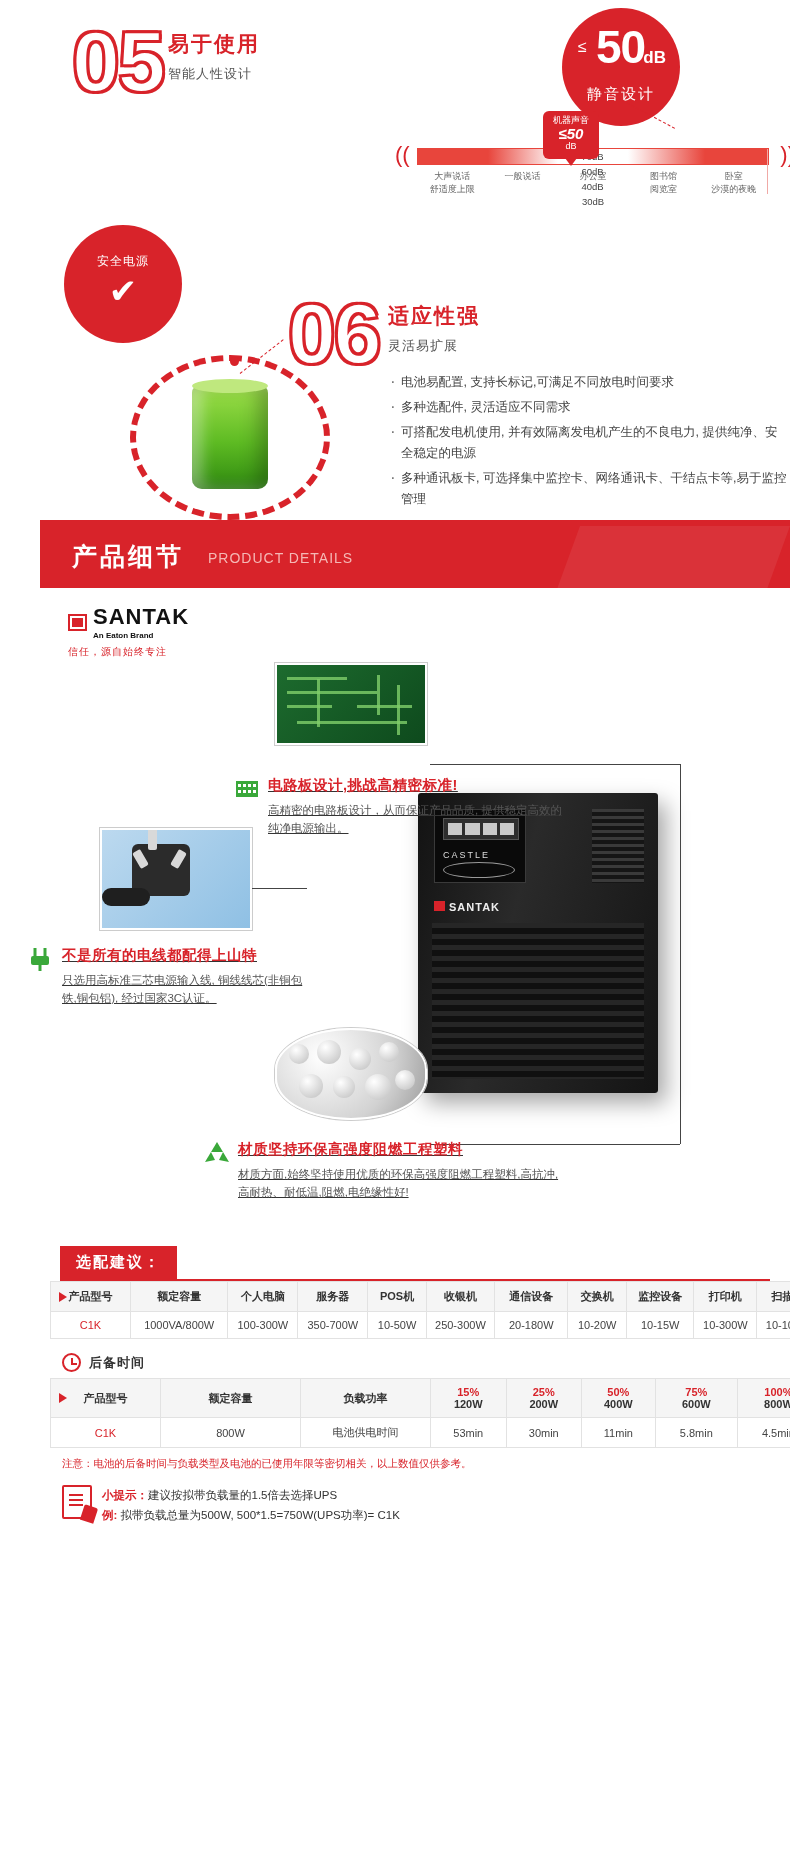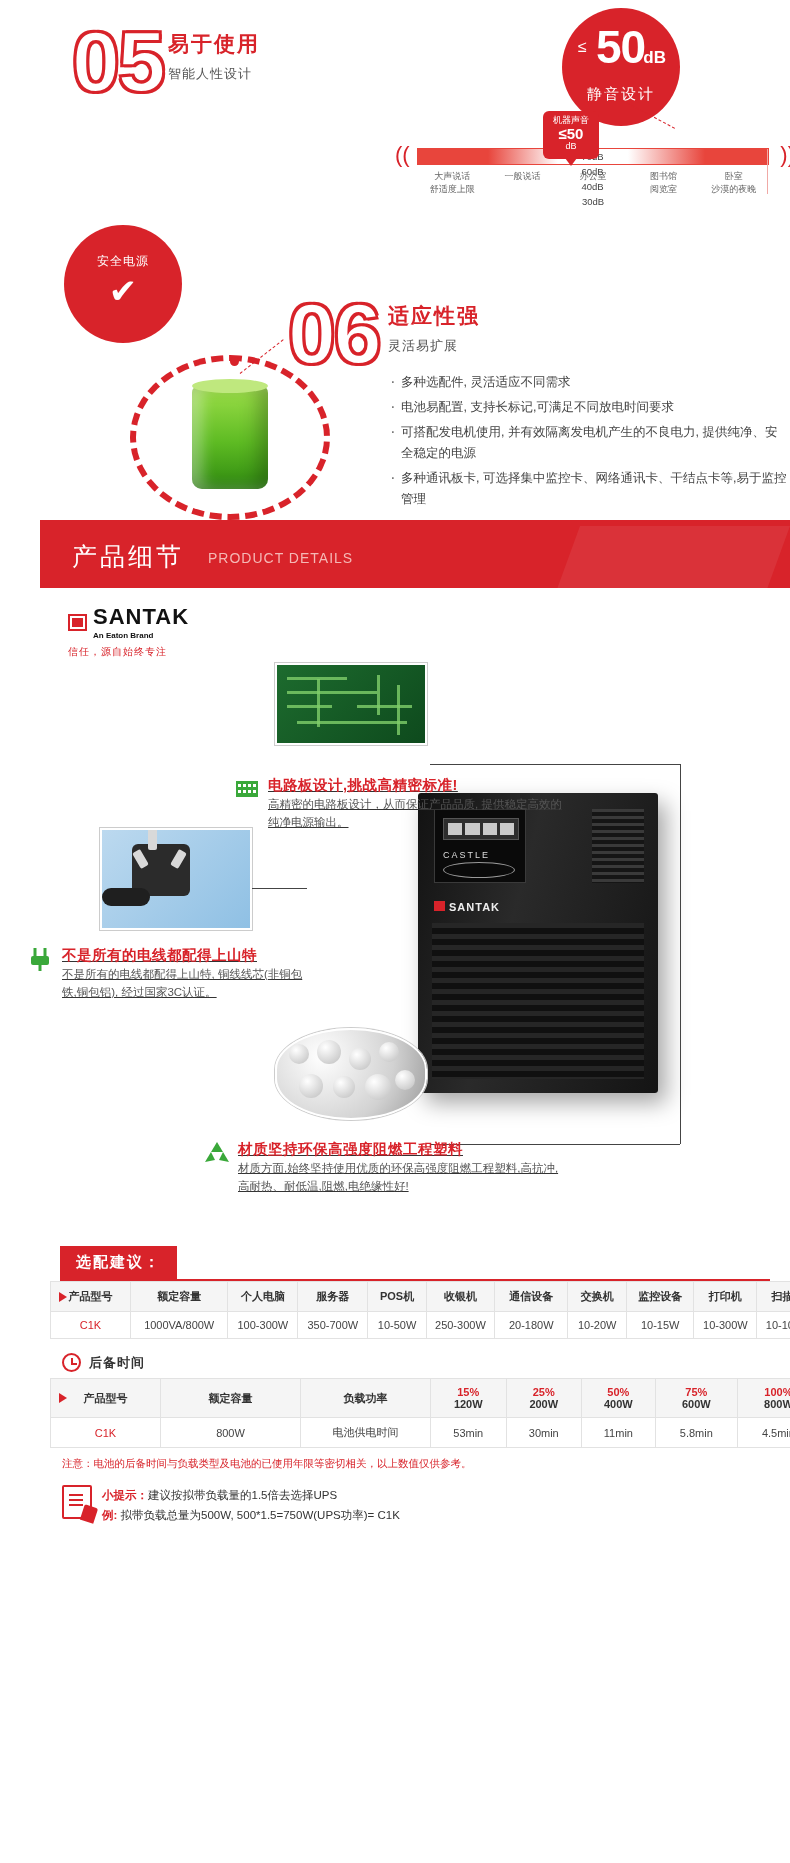--- a/index.html
+++ b/index.html
@@ -58,21 +58,21 @@
   .paren { position: absolute; top: 2px; font-size: 22px; color: #d8232a; }
   .paren.l { left: 0; }
   .paren.r { right: 0; }
   .scale-legend { position: absolute; left: 22px; top: 30px; width: 352px; display: flex; }
   .legend-cell { flex: 1; text-align: center; font-size: 9px; color: #666; line-height: 13px; }
   .bubble {
     position: absolute; left: 148px; top: -29px; width: 56px; height: 48px;
     background: #d8232a; border-radius: 6px; color: #fff; text-align: center;
   }
   .bubble-t { font-size: 9px; padding-top: 3px; }
-  .bubble-v { font-size: 15px; font-weight: bold; line-height: 14px; }
+  .bubble-v { font-size: 15px; font-weight: bold; line-height: 14px; font-style: italic; }
   .bubble-u { font-size: 9px; }
   .bubble:after {
     content: ""; position: absolute; left: 22px; bottom: -7px;
     border-left: 6px solid transparent; border-right: 6px solid transparent;
     border-top: 8px solid #d8232a;
   }
   .dash-line { position: absolute; left: 560px; top: 88px; width: 85px; height: 32px; border-top: 1px dashed #d8232a; transform: rotate(28deg); transform-origin: left top; }
 
   
   .sec06 { position: relative; height: 300px; }
@@ -100,21 +100,21 @@
   .battery:before {
     content: ""; position: absolute; left: 0; top: -6px; width: 76px; height: 14px;
     background: #bfe87e; border-radius: 50%;
   }
   .batt-dot { position: absolute; left: 100px; top: 2px; width: 9px; height: 9px; border-radius: 50%; background: #d8232a; }
   .dash-line2 { position: absolute; left: 110px; top: 18px; width: 55px; border-top: 1px dashed #d8232a; transform: rotate(-38deg); transform-origin: left center; }
 
   
   .divider { height: 6px; background: #d8232a; }
   .details-bar { height: 62px; background: #d8232a; position: relative; }
-  .details-bar .cn { position: absolute; left: 32px; top: 14px; color: #fff; font-size: 25px; font-weight: normal; letter-spacing: 3px; }
+  .details-bar .cn { position: absolute; left: 32px; top: 14px; color: #fff; font-size: 25px; font-weight: bold; letter-spacing: 3px; }
   .details-bar .en { position: absolute; left: 168px; top: 24px; color: #f5b8b5; font-size: 14px; letter-spacing: 1px; }
   .details-bar:after {
     content:""; position:absolute; right:0; top:0; width:210px; height:62px;
     background: rgba(255,255,255,.07); transform: skewX(-20deg); transform-origin: top right;
   }
 
   
   .details { position: relative; height: 640px; background:#fff; }
   .brand { position: absolute; left: 28px; top: 16px; }
   .brand-row { display: flex; align-items: center; }
@@ -161,21 +161,21 @@
   .ups-lcd i { flex:1; background:#c9c9c9; display:block; }
   .ups-logo { position:absolute; left:8px; top:40px; font-size:9px; color:#ddd; letter-spacing:2px; }
   .ups-oval { position:absolute; left:8px; top:52px; width:72px; height:16px; border:1px solid #9a9a9a; border-radius:50%; }
   .ups-vent { position:absolute; right:14px; top:16px; width:52px; height:74px; background:repeating-linear-gradient(to bottom,#3a3a3a 0 3px,#151515 3px 7px); }
   .ups-brand { position:absolute; left:16px; top:108px; font-size:11px; color:#eee; font-weight:bold; letter-spacing:1px; }
   .ups-brand:before { content:""; display:inline-block; width:9px;height:8px;border:1px solid #d8232a;background:#d8232a;margin-right:4px; }
   .ups-grill { position:absolute; left:14px; top:130px; right:14px; bottom:14px; background:repeating-linear-gradient(to bottom, #262626 0 5px, #101010 5px 11px); }
 
   .callout { position: absolute; text-decoration: underline; }
   .callout-title { font-size: 14.5px; font-weight: bold; color: #d8232a; letter-spacing: .5px; }
-  .callout-body { font-size: 11.5px; color: #555; line-height: 18px; margin-top: 0; }
+  .callout-body { font-size: 11.5px; color: #555; line-height: 18px; margin-top: 6px; }
   .c1 { left: 228px; top: 188px; width: 300px; }
   .c2 { left: 22px; top: 358px; width: 250px; }
   .c3 { left: 198px; top: 552px; width: 330px; }
   .co-ic { position:absolute; left:-36px; top:0; width:30px; height:26px; }
 
   .leader { position:absolute; border-color:#333; }
 
   
   .rec { padding: 0 10px 30px; }
   .rec-title-bar { margin: 18px 0 0 10px; background:#d8232a; color:#fff; display:inline-block; padding:7px 16px; font-size:15px; font-weight:bold; letter-spacing:2px; }
@@ -257,22 +257,22 @@
     <div class="safe-circle">
       <div class="safe-label">安全电源</div>
       <div class="safe-check">✔</div>
     </div>
     <div class="bignum num06">06</div>
     <div class="head06">
       <div class="head-main">适应性强</div>
       <div class="head-sub">灵活易扩展</div>
     </div>
     <div class="bullets06">
+      <div class="bullet">电池易配置, 支持长标记,可满足不同放电时间要求</div>
       <div class="bullet">多种选配件, 灵活适应不同需求</div>
-      <div class="bullet">电池易配置, 支持长标记,可满足不同放电时间要求</div>
       <div class="bullet">可搭配发电机使用, 并有效隔离发电机产生的不良电力, 提供纯净、安全稳定的电源</div>
       <div class="bullet">多种通讯板卡, 可选择集中监控卡、网络通讯卡、干结点卡等,易于监控管理</div>
     </div>
     <div class="battery-wrap">
       <div class="dashed-ring"></div>
       <div class="battery"></div>
       <div class="batt-dot"></div>
       <div class="dash-line2"></div>
     </div>
   </div>
@@ -354,21 +354,21 @@
 提供稳定高效的纯净电源输出。</div>
     </div>
 
     <div class="callout c2">
       <svg class="co-ic" viewBox="0 0 30 26">
         <path d="M9 2v8M19 2v8" stroke="#3aa83a" stroke-width="3" fill="none"></path>
         <rect x="5" y="10" width="18" height="9" rx="2" fill="#3aa83a"></rect>
         <path d="M14 19v6" stroke="#3aa83a" stroke-width="3"></path>
       </svg>
       <div class="callout-title">不是所有的电线都配得上山特</div>
-      <div class="callout-body">不是所有的电线都配得上山特, 铜线线芯(非铜包铁,铜包铝), 经过国家3C认证。</div>
+      <div class="callout-body">只选用高标准三芯电源输入线, 铜线线芯(非铜包铁,铜包铝), 经过国家3C认证。</div>
     </div>
 
     <div class="beads-img">
       <span class="bead" style="left:12px;top:14px;width:20px;height:20px"></span>
       <span class="bead" style="left:40px;top:10px;width:24px;height:24px"></span>
       <span class="bead" style="left:72px;top:18px;width:22px;height:22px"></span>
       <span class="bead" style="left:102px;top:12px;width:20px;height:20px"></span>
       <span class="bead" style="left:22px;top:44px;width:24px;height:24px"></span>
       <span class="bead" style="left:56px;top:46px;width:22px;height:22px"></span>
       <span class="bead" style="left:88px;top:44px;width:26px;height:26px"></span>

